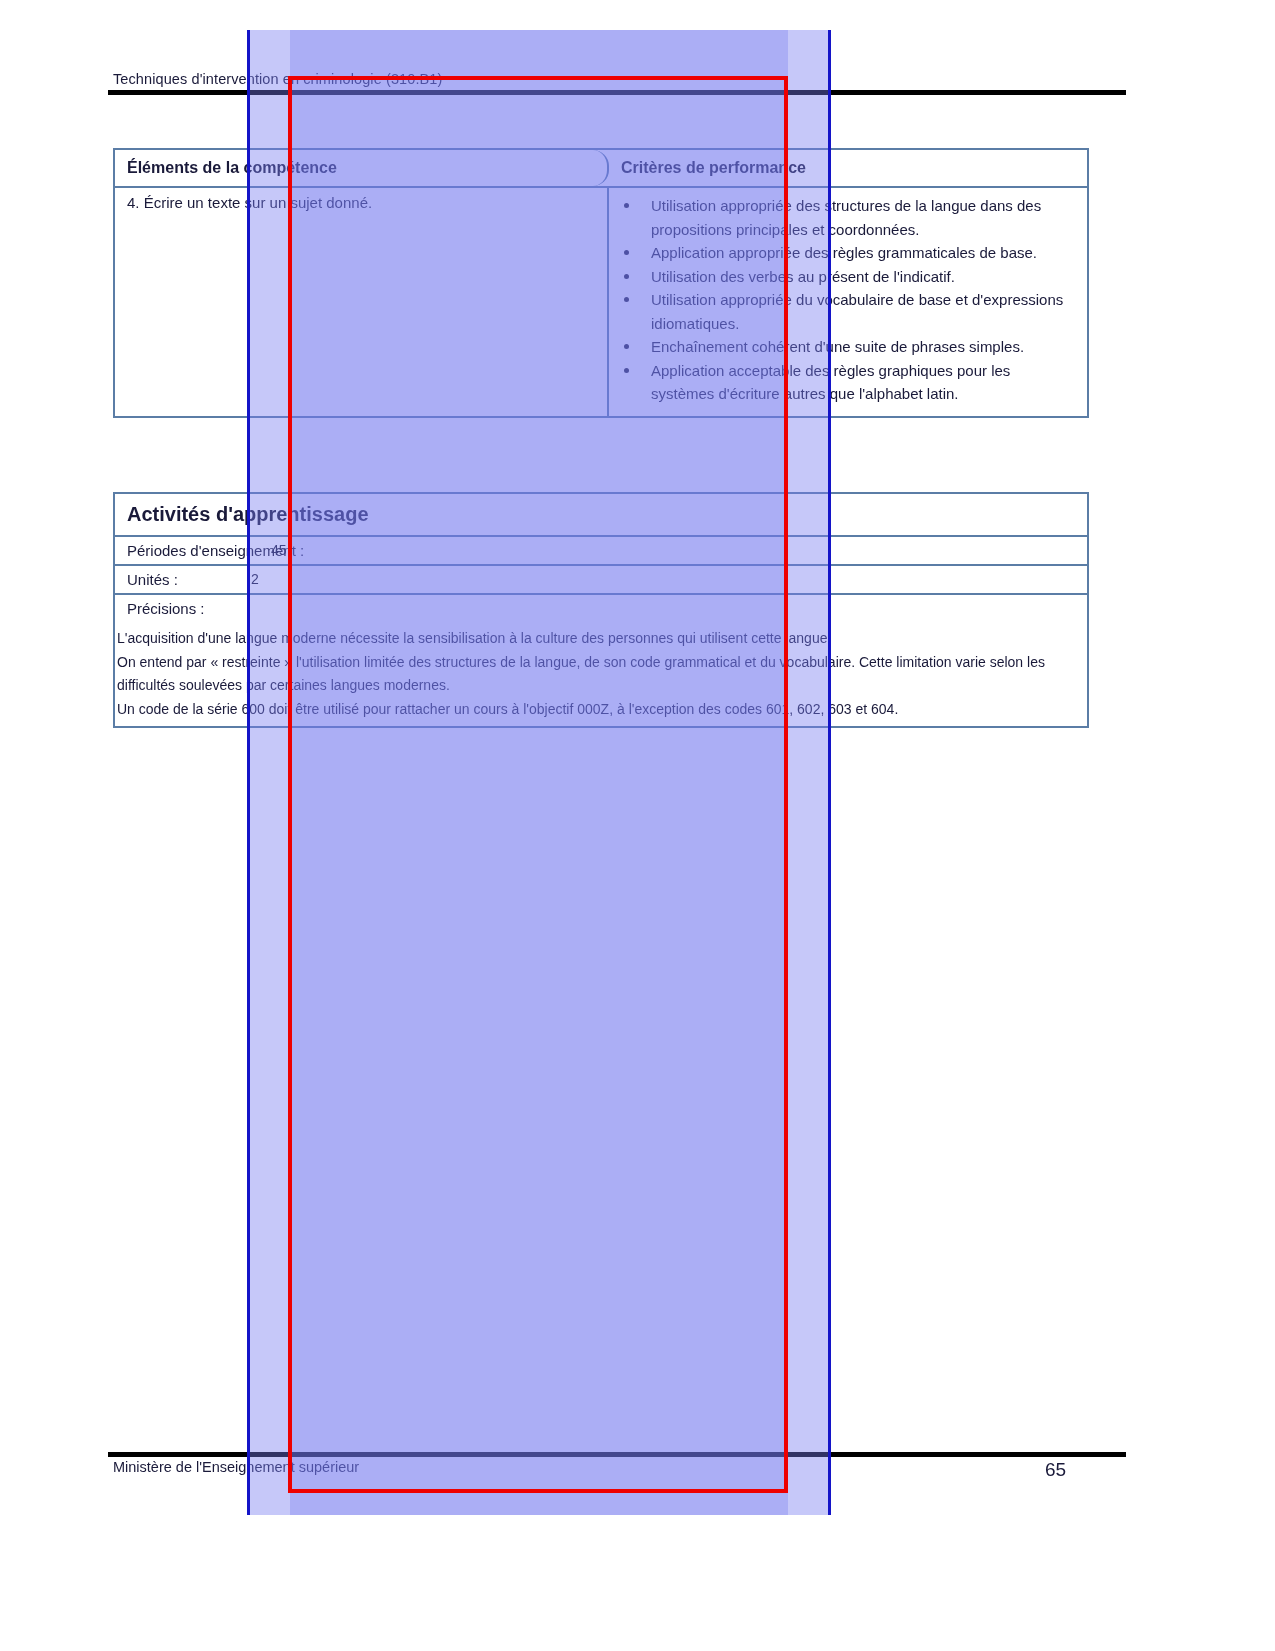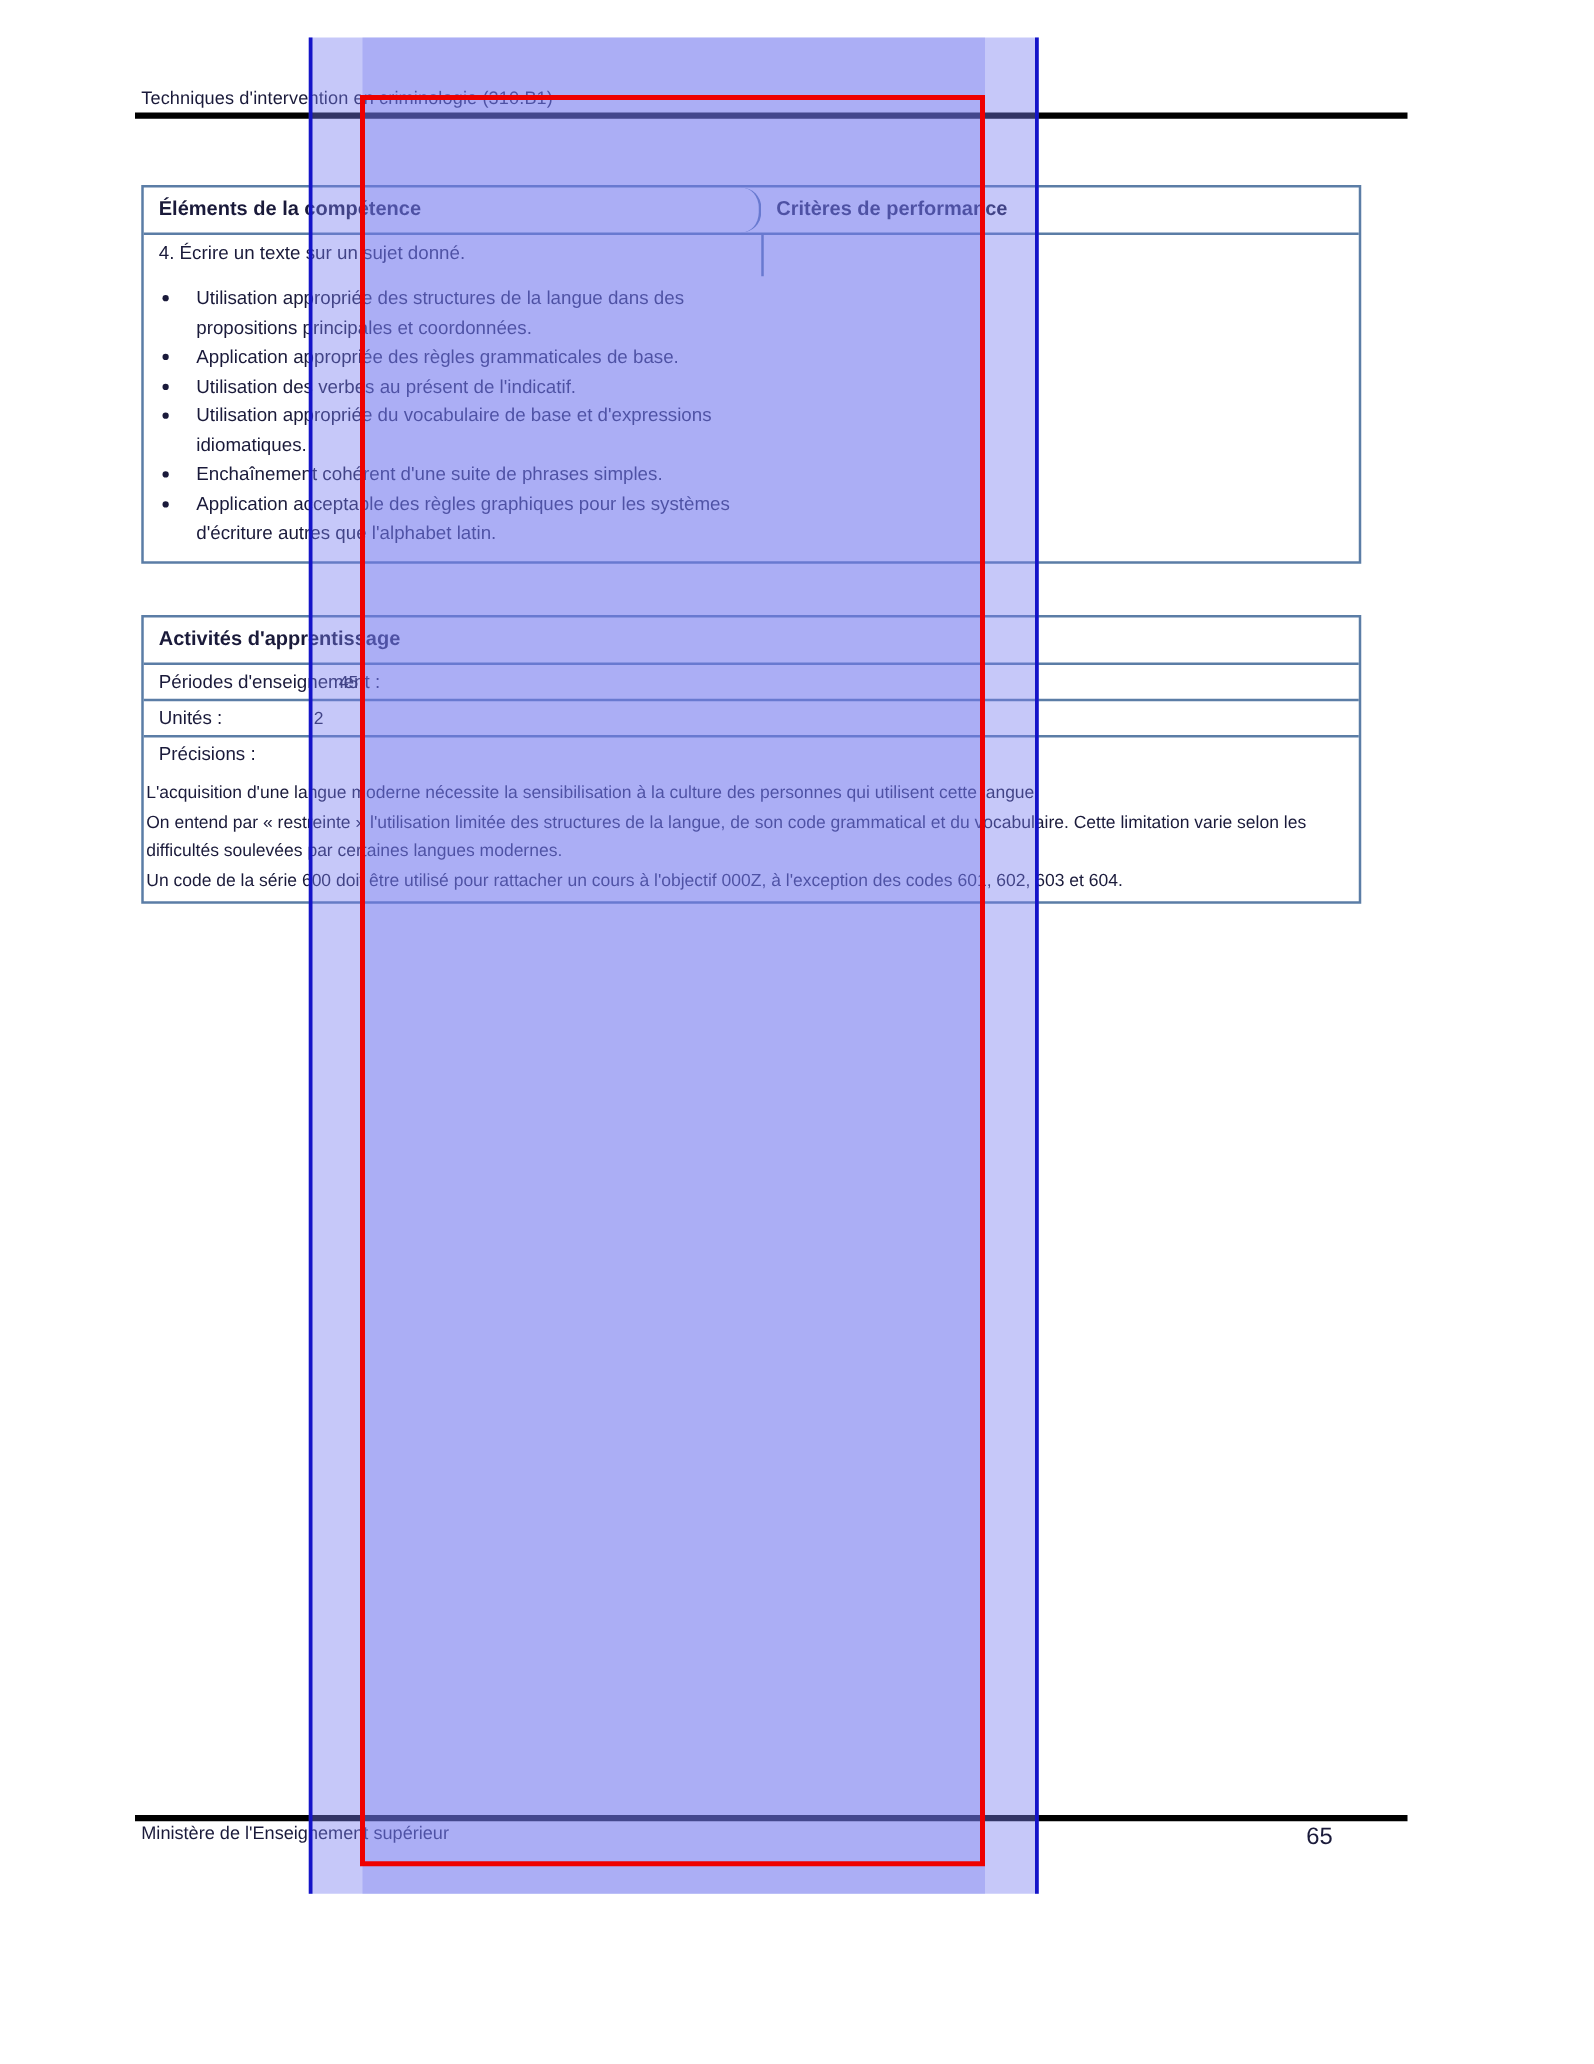--- a/index.html
+++ b/index.html
@@ -109,21 +109,21 @@
     background: transparent;
   }
   #competence-table { top: 148px; }
   #activites-table  { top: 492px; }
 
   .row {
     display: flex;
     border-bottom: 2px solid #5b7da6;
     box-sizing: border-box;
   }
-  .row:last-child { border-bottom: none; flex-direction: column; }
+  .row:last-child { border-bottom: none; }
 
   .cell {
     box-sizing: border-box;
     padding: 6px 10px 10px 10px;
   }
   .cell.divider { border-right: 2px solid #5b7da6; }
 
   .hdr-cell {
     font-weight: bold;
     font-size: 16px;
@@ -158,21 +158,21 @@
     top: 9px;
     width: 5px;
     height: 5px;
     background: #1a1a3a;
     border-radius: 50%;
   }
 
   
   .act-hdr {
     font-weight: bold;
-    font-size: 16px;
+    font-size: 20px;
     padding: 9px 10px 9px 12px;
   }
   .kv-row {
     display: flex;
     border-bottom: 2px solid #5b7da6;
     box-sizing: border-box;
   }
   .kv-row.last { border-bottom: none; flex-direction: column; }
   .kv-label {
     width: 134px;

